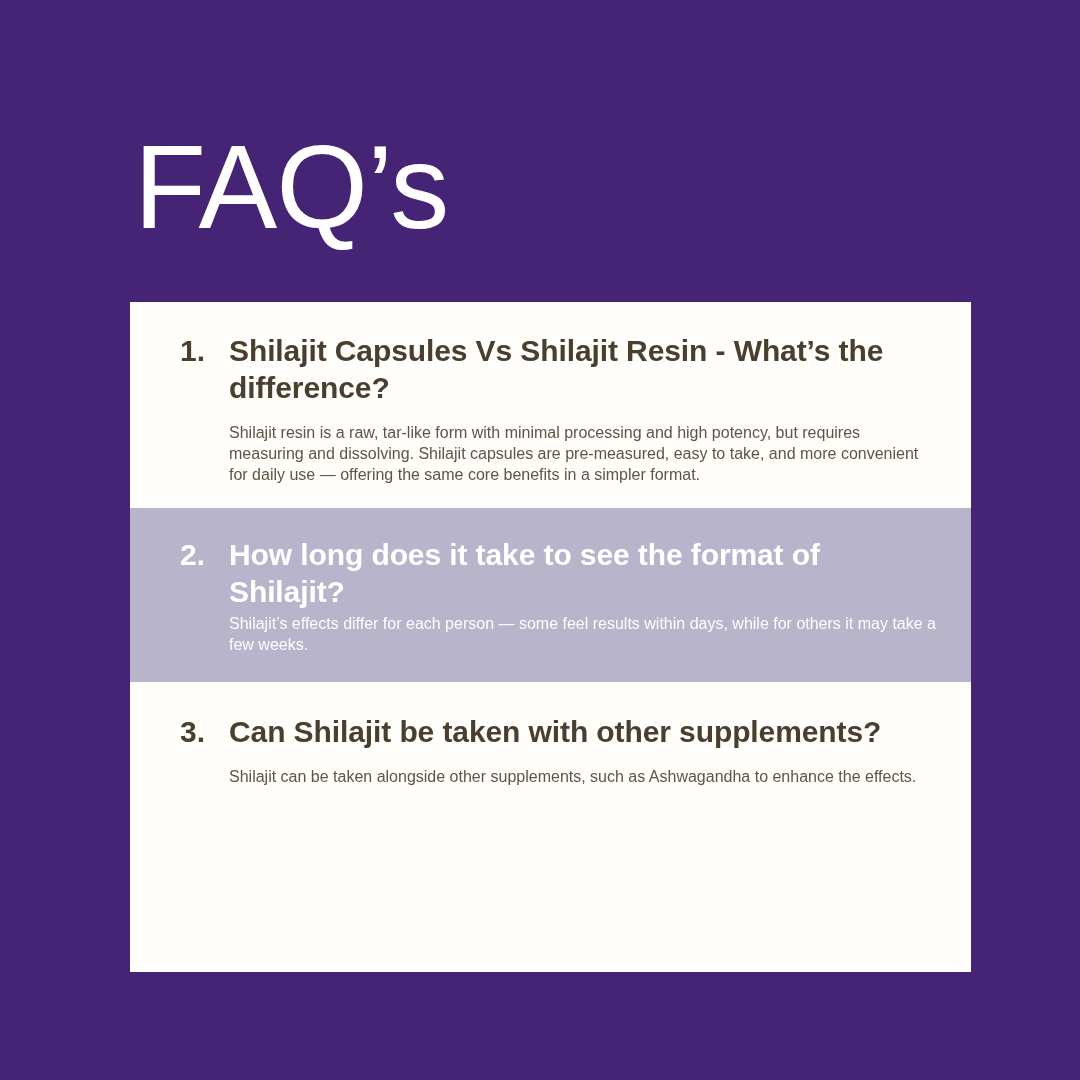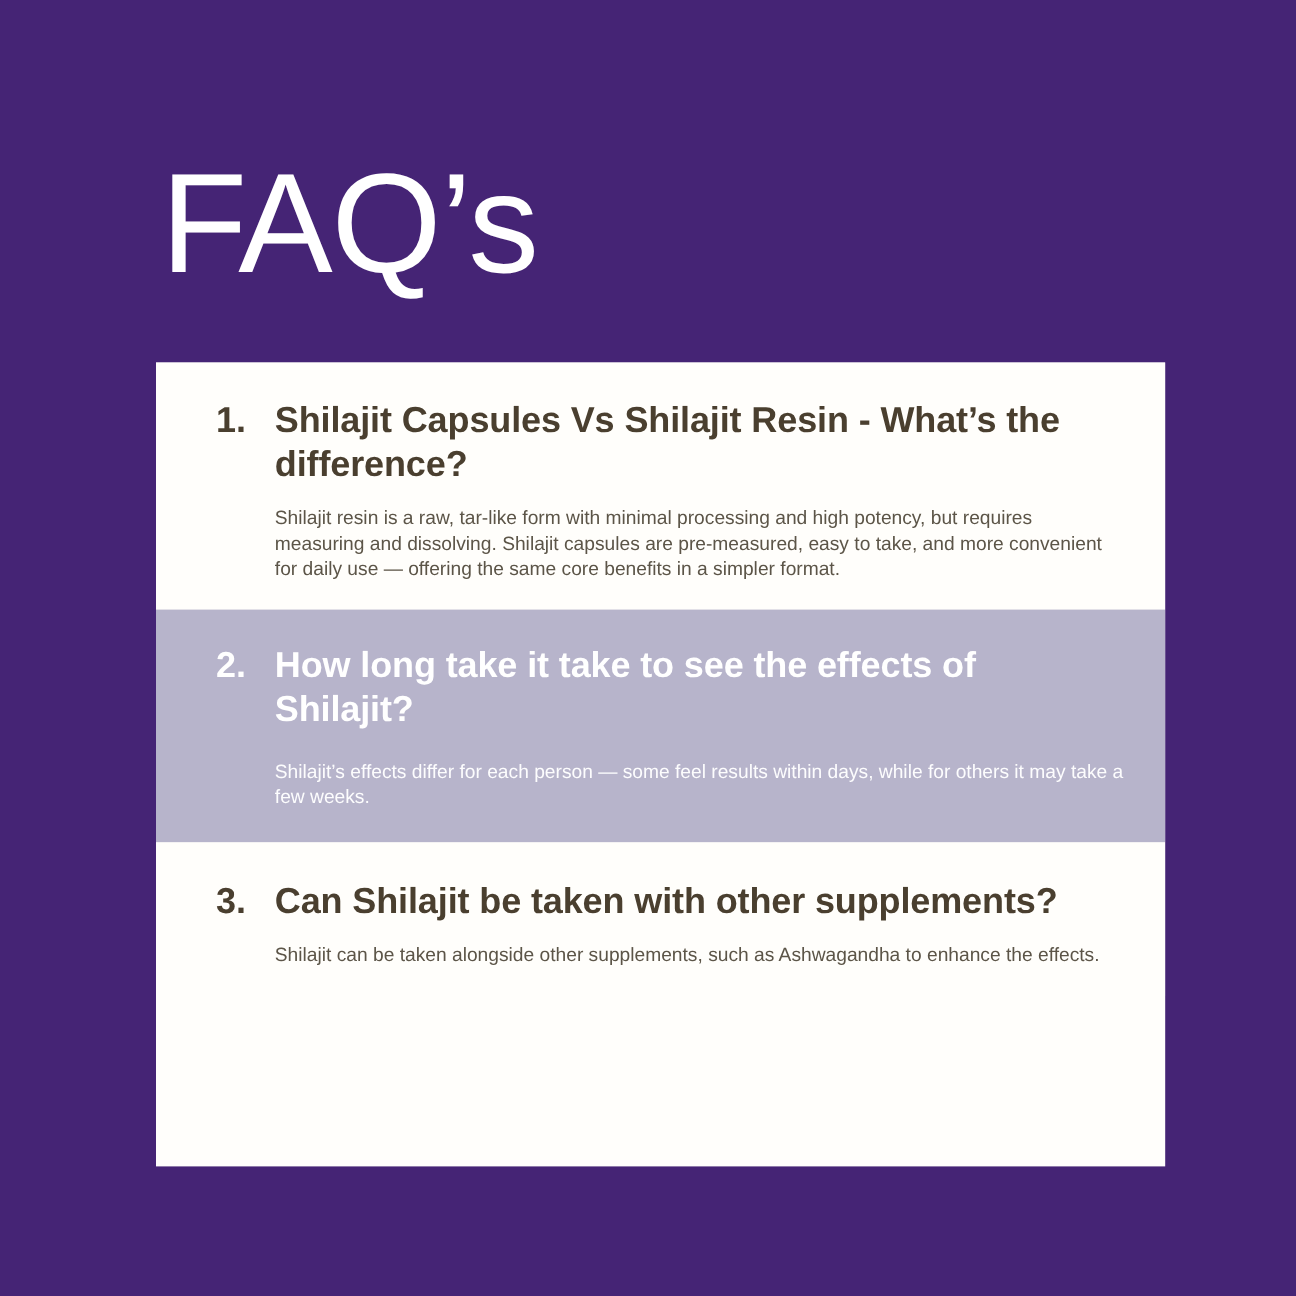--- a/index.html
+++ b/index.html
@@ -102,21 +102,21 @@
   }
   .faq-item.highlight .faq-answer {
     color: #fdfdfe;
   }
 
   
   #faq-item-1 { padding-top: 31px; padding-bottom: 22px; }
   #faq-item-1 .faq-answer { margin-top: 17px; }
 
   #faq-item-2 { padding-top: 29px; padding-bottom: 26px; }
-  #faq-item-2 .faq-answer { margin-top: 24px; }
+  #faq-item-2 .faq-answer { margin-top: 4px; }
 
   #faq-item-3 { padding-top: 32px; padding-bottom: 22px; }
   #faq-item-3 .faq-answer { margin-top: 16px; }
 </style>
 </head>
 <body>
 
 <div id="faq-page">
 
   <div id="page-title">FAQ’s</div>
@@ -127,21 +127,21 @@
       <div class="faq-row">
         <div class="faq-number">1.</div>
         <div class="faq-qtext">Shilajit Capsules Vs Shilajit Resin - What’s the difference?</div>
       </div>
       <div class="faq-answer">Shilajit resin is a raw, tar-like form with minimal processing and high potency, but requires measuring and dissolving. Shilajit capsules are pre-measured, easy to take, and more convenient for daily use — offering the same core benefits in a simpler format.</div>
     </div>
 
     <div class="faq-item highlight" id="faq-item-2">
       <div class="faq-row">
         <div class="faq-number">2.</div>
-        <div class="faq-qtext">How long take it take to see the effects of Shilajit?</div>
+        <div class="faq-qtext">How long does it take to see the format of Shilajit?</div>
       </div>
       <div class="faq-answer">Shilajit’s effects differ for each person — some feel results within days, while for others it may take a few weeks.</div>
     </div>
 
     <div class="faq-item plain" id="faq-item-3">
       <div class="faq-row">
         <div class="faq-number">3.</div>
         <div class="faq-qtext">Can Shilajit be taken with other supplements?</div>
       </div>
       <div class="faq-answer">Shilajit can be taken alongside other supplements, such as Ashwagandha to enhance the effects.</div>

